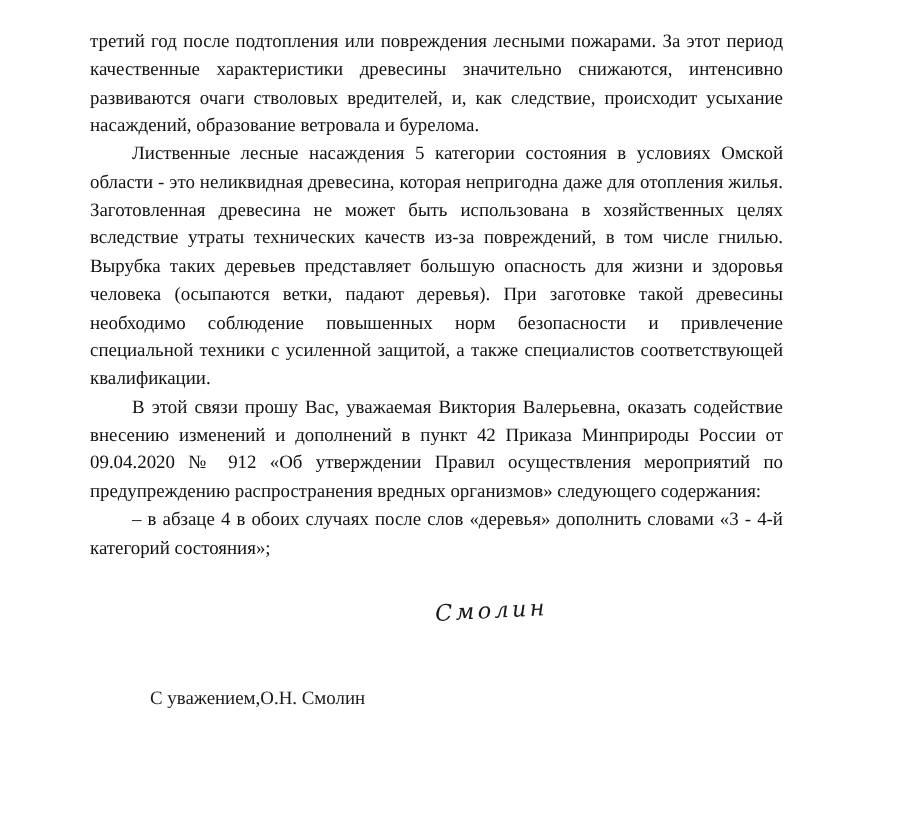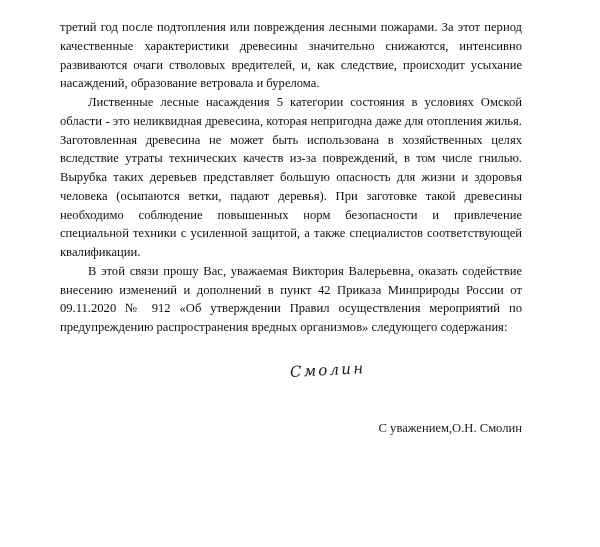--- a/index.html
+++ b/index.html
@@ -54,41 +54,42 @@
     letter-spacing: 2.2px;
     color: #1b1b1b;
     transform: rotate(-3deg);
   }
   .sig-row {
     position: absolute;
     left: 0;
     right: 0;
     top: 30px;
     display: flex;
-    justify-content: flex-end;
+    justify-content: flex-start;
     align-items: baseline;
     font-size: 12.6px;
   }
   .sig-left {
     padding-left: 40px;
   }
   .sig-right {
     padding-right: 0px;
     margin-top: 24px;
   }
 </style>
 </head>
 <body>
 
 <div class="page">
 
   <div class="body-text">
     <p class="noindent">третий год после подтопления или повреждения лесными пожарами. За этот период качественные характеристики древесины значительно снижаются, интенсивно развиваются очаги стволовых вредителей, и, как следствие, происходит усыхание насаждений, образование ветровала и бурелома.</p>
     <p>Лиственные лесные насаждения 5 категории состояния в условиях Омской области - это неликвидная древесина, которая непригодна даже для отопления жилья. Заготовленная древесина не может быть использована в хозяйственных целях вследствие утраты технических качеств из-за повреждений, в том числе гнилью. Вырубка таких деревьев представляет большую опасность для жизни и здоровья человека (осыпаются ветки, падают деревья). При заготовке такой древесины необходимо соблюдение повышенных норм безопасности и привлечение специальной техники с усиленной защитой, а также специалистов соответствующей квалификации.</p>
-    <p>В этой связи прошу Вас, уважаемая Виктория Валерьевна, оказать содействие внесению изменений и дополнений в пункт 42 Приказа Минприроды России от 09.11.2020 № 912 «Об утверждении Правил осуществления мероприятий по предупреждению распространения вредных организмов» следующего содержания:</p>
+    <p>В этой связи прошу Вас, уважаемая Виктория Валерьевна, оказать содействие внесению изменений и дополнений в пункт 42 Приказа Минприроды России от 09.04.2020 № 912 «Об утверждении Правил осуществления мероприятий по предупреждению распространения вредных организмов» следующего содержания:</p>
+    <p class="dash">– в абзаце 4 в обоих случаях после слов «деревья» дополнить словами «3 - 4-й категорий состояния»;</p>
   </div>
 
   <div class="signature-block">
     <div class="sig-script">Смолин</div>
     <div class="sig-row">
       <div class="sig-left">С уважением,</div>
       <div class="sig-right">О.Н. Смолин</div>
     </div>
   </div>
 

